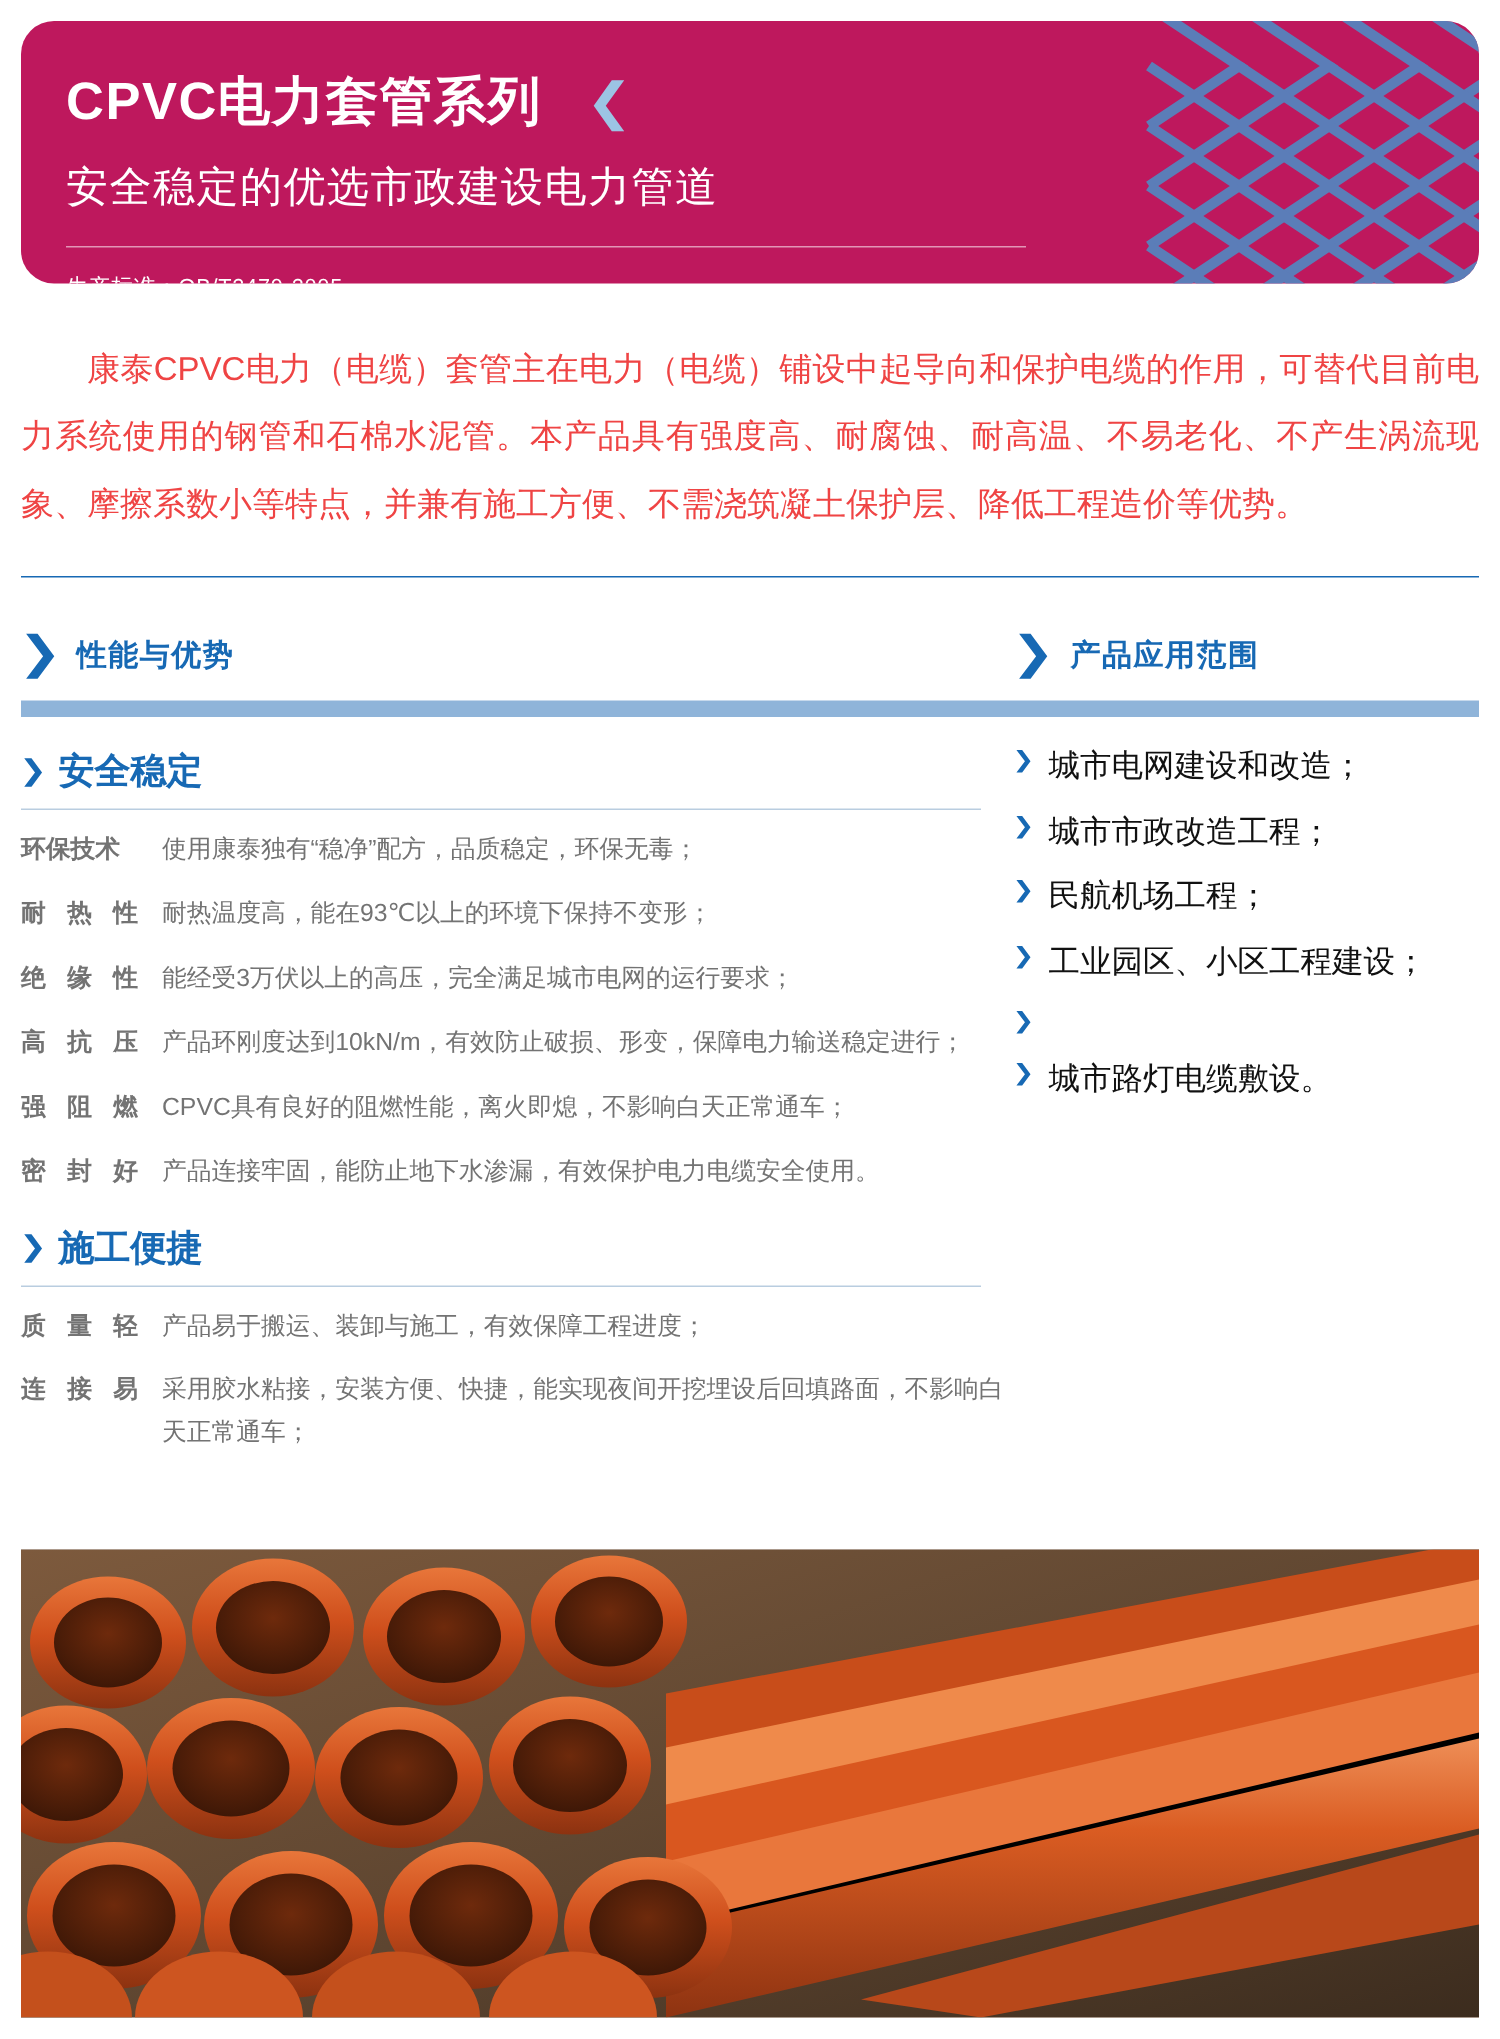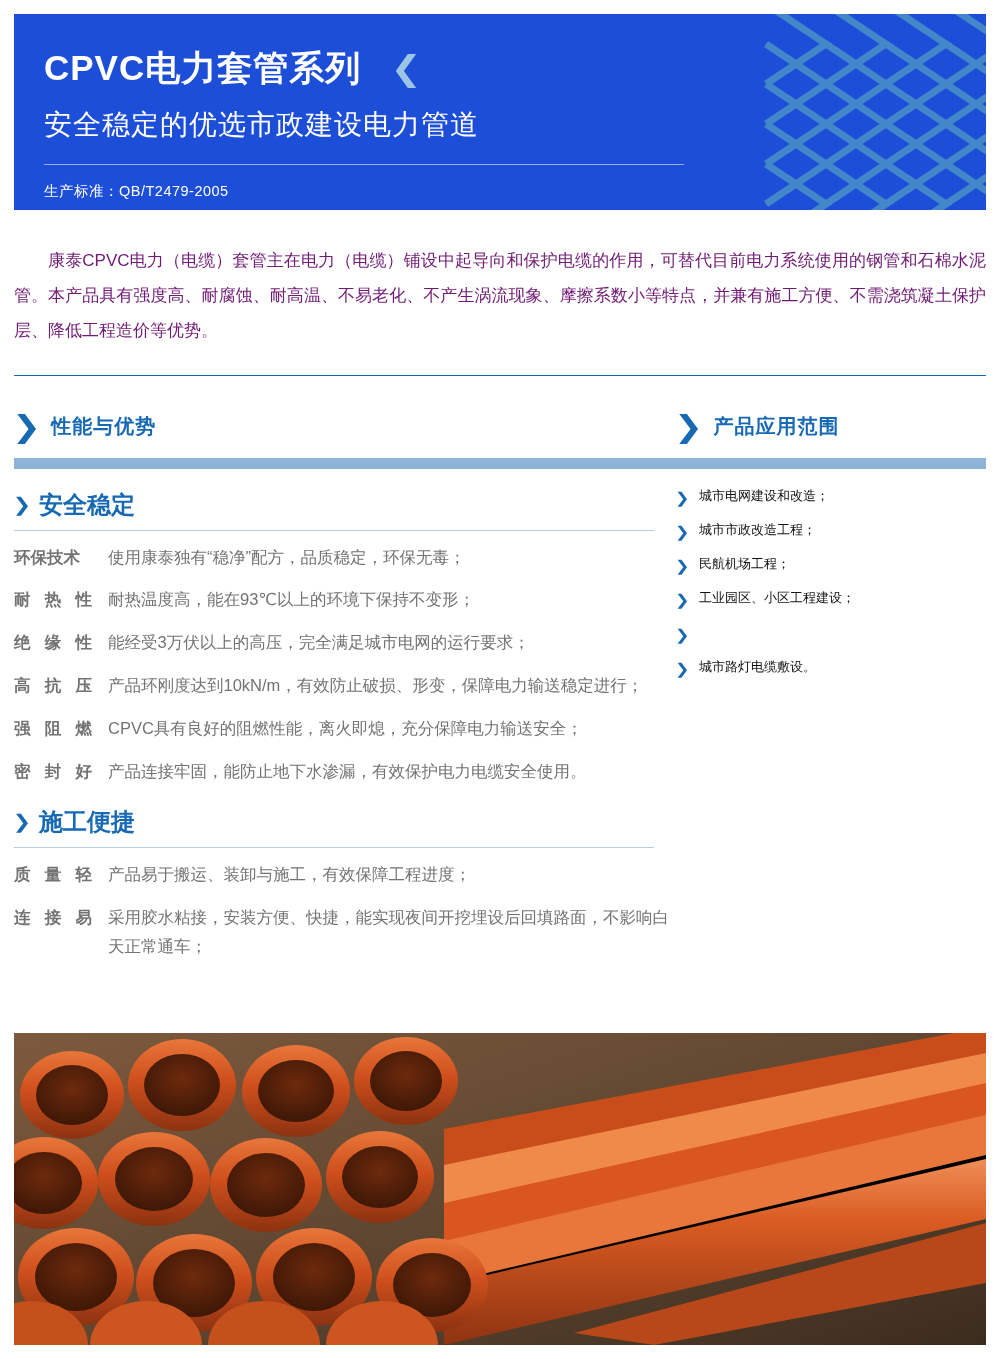--- a/index.html
+++ b/index.html
@@ -13,23 +13,24 @@
     font-family: "Liberation Sans", "DejaVu Sans", sans-serif;
     color: #1a1a1a;
     position: relative;
     overflow: hidden;
   }
 
   
   .header {
     position: relative;
     margin: 14px 14px 0 14px;
-    height: 196px;
-    background: #1d4ed8;
+    height: 175px;
+    background: #be185d;
     overflow: hidden;
+    border-radius: 22px;
   }
   .header-pattern {
     position: absolute;
     right: 0;
     top: 0;
     width: 230px;
     height: 196px;
     opacity: 0.85;
   }
   .header-inner {
@@ -76,23 +77,23 @@
   }
 
   
   .intro {
     margin: 34px 14px 0 14px;
     padding-bottom: 26px;
     border-bottom: 1.5px solid #1769b4;
   }
   .intro p {
     margin: 0;
-    font-size: 17px;
+    font-size: 22px;
     line-height: 2.05;
-    color: #701a75;
+    color: #ef4444;
     text-align: justify;
     text-indent: 2em;
   }
 
   
   .columns {
     display: flex;
     margin: 36px 14px 0 14px;
     gap: 0;
   }
@@ -188,21 +189,21 @@
   }
   .app-item .chev {
     color: #1769b4;
     font-size: 15px;
     font-weight: bold;
     line-height: 1.55;
     transform: scaleX(1.15);
     margin-right: 10px;
   }
   .app-item .txt {
-    font-size: 13px;
+    font-size: 21px;
     color: #111;
     line-height: 1.55;
   }
 
   
   .photo {
     position: absolute;
     left: 14px;
     top: 1033px;
     width: 972px;
@@ -300,21 +301,21 @@
           </div>
         <div class="feature-text">产品环刚度达到10kN/m，有效防止破损、形变，保障电力输送稳定进行；</div>
       </div>
 
       <div class="feature-row">
         <div class="feature-label">
             <span>强</span>
             <span>阻</span>
             <span>燃</span>
           </div>
-        <div class="feature-text">CPVC具有良好的阻燃性能，离火即熄，充分保障电力输送安全；</div>
+        <div class="feature-text">CPVC具有良好的阻燃性能，离火即熄，不影响白天正常通车；</div>
       </div>
 
       <div class="feature-row">
         <div class="feature-label">
             <span>密</span>
             <span>封</span>
             <span>好</span>
           </div>
         <div class="feature-text">产品连接牢固，能防止地下水渗漏，有效保护电力电缆安全使用。</div>
       </div>

